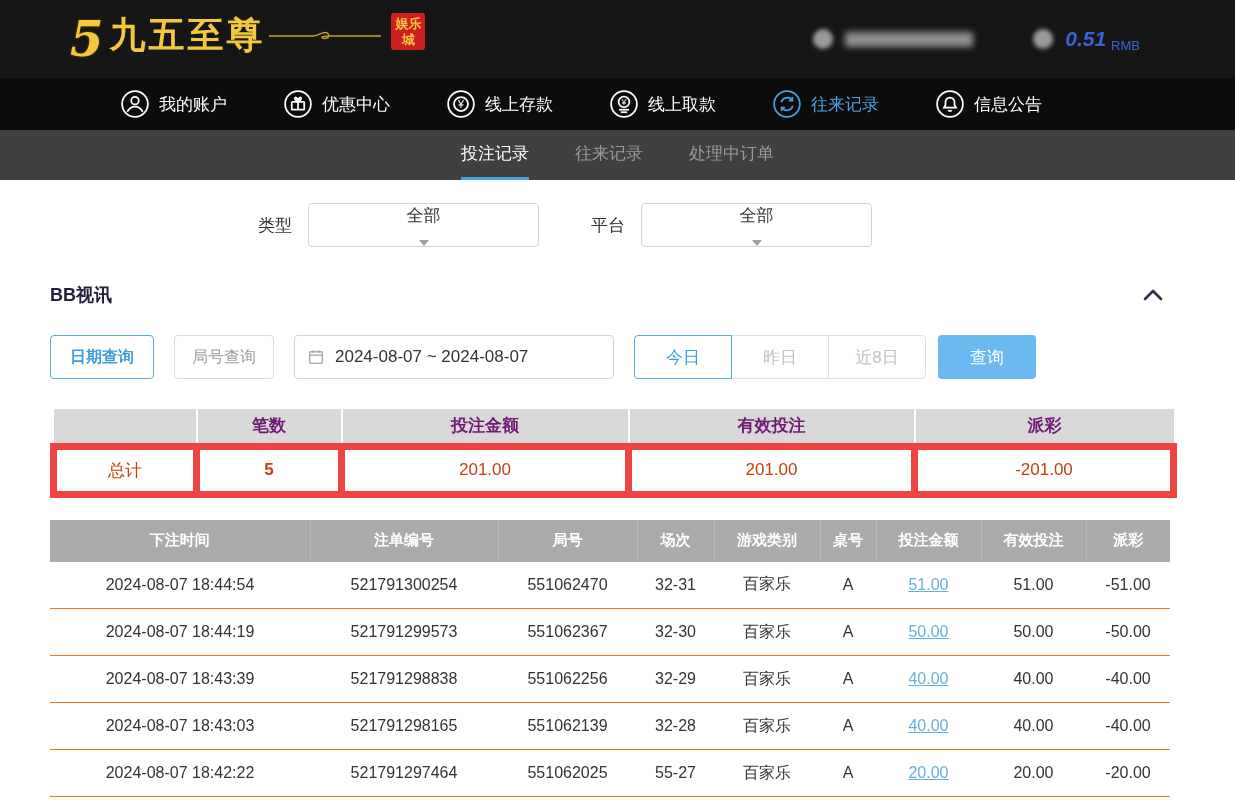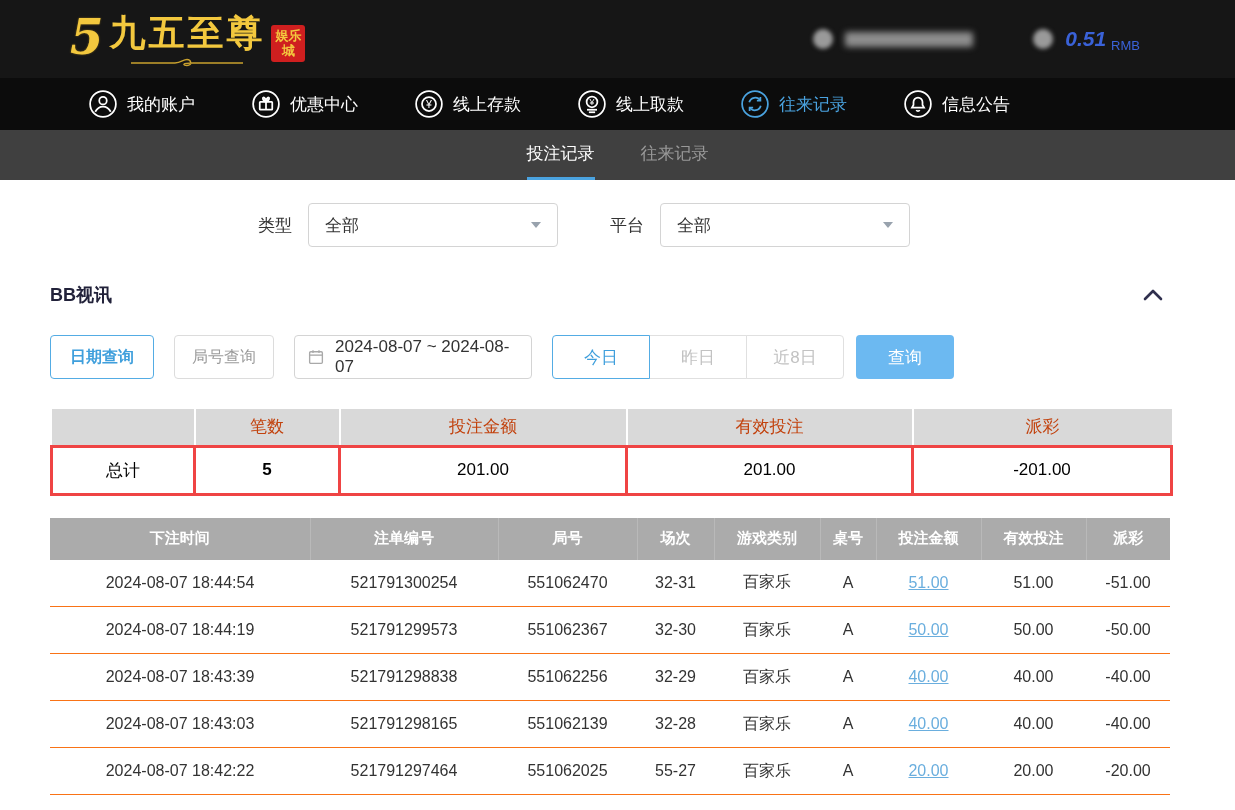--- a/index.html
+++ b/index.html
@@ -4,67 +4,67 @@
 <style>
   * { margin:0; padding:0; box-sizing:border-box; }
   body {
     width:1235px; height:810px; overflow:hidden; background:#fff;
     font-family:"Liberation Sans","DejaVu Sans",sans-serif; color:#333;
   }
   
   .topbar { height:78px; background:#161616; display:flex; align-items:center; justify-content:space-between; padding:0 95px 0 70px; }
   .logo { display:flex; align-items:flex-start; gap:6px; cursor:pointer; }
   .logo-mark { font-family:"DejaVu Serif","Liberation Serif",serif; font-style:italic; font-weight:bold; font-size:48px; line-height:58px; color:#f3c83e; text-shadow:0 0 2px #8a6d1c; }
-  .logo-main { display:flex; flex-direction:column; align-items:center; margin-top:4px; }
+  .logo-main { display:flex; flex-direction:row; align-items:center; margin-top:4px; }
   .logo-text { font-family:"DejaVu Serif","Liberation Serif",serif; font-weight:bold; font-size:36px; line-height:40px; color:#f3c83e; letter-spacing:3px; }
   .logo-flourish { margin-top:1px; }
-  .logo-badge { background:#cf1f1f; color:#f3c83e; font-size:13px; font-weight:bold; line-height:1.2; width:34px; padding:3px 4px; border-radius:3px; text-align:center; margin-top:17px; }
+  .logo-badge { background:#cf1f1f; color:#f3c83e; font-size:13px; font-weight:bold; line-height:1.2; width:34px; padding:3px 4px; border-radius:3px; text-align:center; margin-top:3px; }
   .account { display:flex; align-items:center; }
   .blur-avatar,.blur-coin { width:20px; height:20px; border-radius:50%; background:#9a9a9a; filter:blur(2px); }
   .blur-name { width:128px; height:15px; border-radius:2px; background:#8d8d8d; filter:blur(3px); margin-left:12px; }
   .blur-coin { margin-left:60px; }
   .balance { color:#3a62d8; font-size:21px; font-weight:bold; margin-left:12px;font-style:italic; }
   .currency { color:#3a62d8; font-size:13px; margin-left:5px; margin-top:13px; }
   
-  .mainnav { height:52px; background:#0c0c0c; display:flex; align-items:center; gap:56px; padding-left:88px; }
+  .mainnav { height:52px; background:#0c0c0c; display:flex; align-items:center; gap:56px; padding-left:120px; }
   .nav-item { display:flex; align-items:center; gap:9px; color:#fff; font-size:17px; cursor:pointer; white-space:nowrap; }
   .nav-item.active { color:#4aa3e0; }
   .nav-icon { display:flex; }
   
   .subnav { height:50px; background:#404040; display:flex; justify-content:center; gap:46px; }
   .tab { color:#999; font-size:17px; display:flex; align-items:center; height:100%; border-bottom:3px solid transparent; cursor:pointer; }
   .tab.active { color:#fff; border-bottom-color:#4aa3e0; }
   
   .filter-row { display:flex; align-items:center; margin:23px 0 0 258px; }
   .filter-label { font-size:17px; color:#333; }
-  .select { width:250px; height:44px; border:1px solid #d4d4d4; border-radius:4px; display:flex; align-items:center; justify-content:space-between; padding:0 16px; margin-left:16px; font-size:17px; color:#333; cursor:pointer; background:#fff; }
+  .select { width:231px; height:44px; border:1px solid #d4d4d4; border-radius:4px; display:flex; align-items:center; justify-content:space-between; padding:0 16px; margin-left:16px; font-size:17px; color:#333; cursor:pointer; background:#fff;flex-direction:column; }
   .caret { width:0; height:0; border-left:5px solid transparent; border-right:5px solid transparent; border-top:6px solid #98a2ad; }
   .filter-label.second { margin-left:52px; }
   
   .content { width:1120px; margin-left:50px; }
   .section-head { display:flex; justify-content:space-between; align-items:center; margin-top:36px; }
   .section-title { font-size:18px; font-weight:bold; color:#22223a; }
   .chevron-btn { cursor:pointer; display:flex; padding:2px 6px; }
   
   .query-row { display:flex; align-items:flex-end; margin-top:28px; }
   .btn { height:44px; border-radius:4px; font-size:16px; display:flex; align-items:center; justify-content:center; cursor:pointer; background:#fff; }
   .btn-outline-blue { border:1px solid #54ace4; color:#3f9fdc; width:104px; font-weight:bold; }
   .btn-outline-gray { border:1px solid #dcdcdc; color:#9b9b9b; width:100px; margin-left:20px; }
-  .date-input { margin-left:20px; width:238px; height:44px; border:1px solid #d4d4d4; border-radius:4px; display:flex; align-items:center; padding:0 12px; gap:10px; font-size:17px; color:#333; cursor:pointer; background:#fff; }
+  .date-input { margin-left:20px; width:320px; height:44px; border:1px solid #d4d4d4; border-radius:4px; display:flex; align-items:center; padding:0 12px; gap:10px; font-size:17px; color:#333; cursor:pointer; background:#fff; }
   .btn-group { display:flex; margin-left:20px; }
   .btn-group .btn { width:98px; border:1px solid #e0e0e0; border-radius:0; margin-left:-1px; color:#c2c2c2; font-size:17px; background:#fff; }
   .btn-group .btn:first-child { border-radius:4px 0 0 4px; margin-left:0; }
   .btn-group .btn:last-child { border-radius:0 4px 4px 0; }
   .btn-group .btn.active { border-color:#54ace4; color:#3f9fdc; position:relative; z-index:2; }
   .btn-search { margin-left:12px; width:98px; background:#6cb9f1; color:#fff; font-size:17px; border:none; }
   
   .summary-table { width:100%; border-collapse:collapse; margin-top:30px; font-size:17px; table-layout:fixed; }
-  .summary-table th { background:#d9d9d9; height:37px; font-weight:normal; color:#c2410c; border-left:2px solid #fff; }
+  .summary-table th { background:#d9d9d9; height:37px; font-weight:bold; color:#701a75; border-left:2px solid #fff; }
   .summary-table th:first-child { border-left:none; }
-  .summary-table td { height:48px; text-align:center; border:3px solid #ef4444; color:#000000; background:#fff; }
+  .summary-table td { height:48px; text-align:center; border:7px solid #ef4444; color:#c2410c; background:#fff; }
   .summary-count { font-weight:bold; }
   
   .detail-table { width:100%; border-collapse:collapse; margin-top:22px; font-size:16px; table-layout:fixed; }
   .detail-table th { background:#ababab; color:#fff; height:42px; font-weight:bold; font-size:15px; border-left:1px solid #b9b9b9; }
   .detail-table th:first-child { border-left:none; }
   .detail-table td { height:47px; text-align:center; border-bottom:1px solid #f97316; color:#333; background:#fff; }
   .bet-link { color:#6aaede; text-decoration:underline; cursor:pointer; }
   .payout { color:#e45c5c; }
 </style>
 </head>
@@ -156,20 +156,21 @@
         <path d="M10.7 16.8a1.4 1.4 0 0 0 2.6 0"></path>
       </svg>
     </span>
     <span>信息公告</span>
   </div>
 </nav>
 
 <div class="subnav">
   <div class="tab active">投注记录</div>
   <div class="tab">往来记录</div>
+  <div class="tab">处理中订单</div>
 </div>
 
 <div class="filter-row">
   <span class="filter-label">类型</span>
   <div class="select">
     <span>全部</span>
     <span class="caret"></span>
   </div>
   <span class="filter-label second">平台</span>
   <div class="select">

